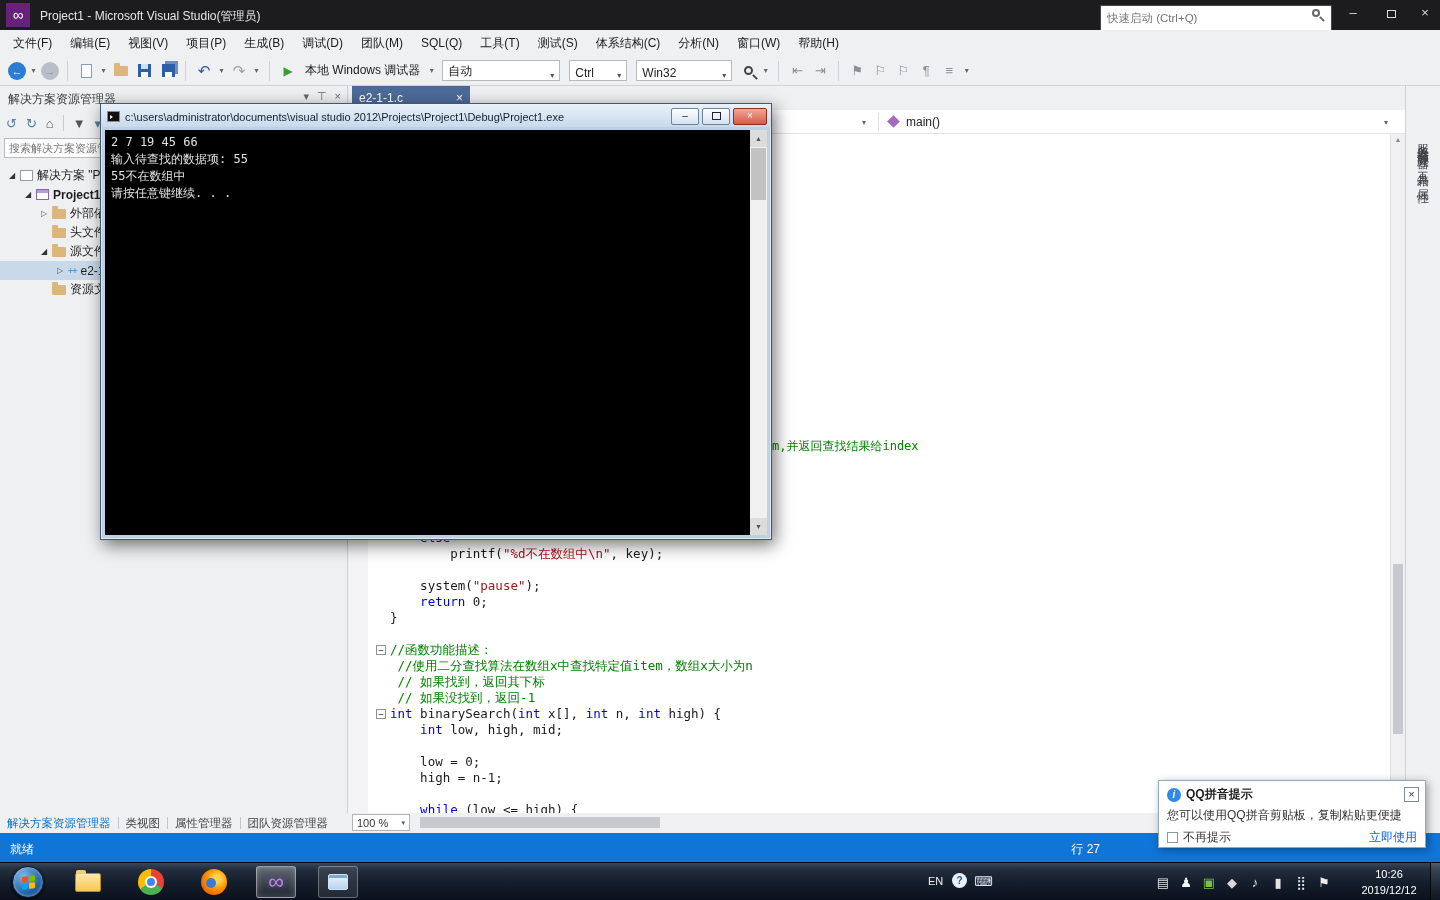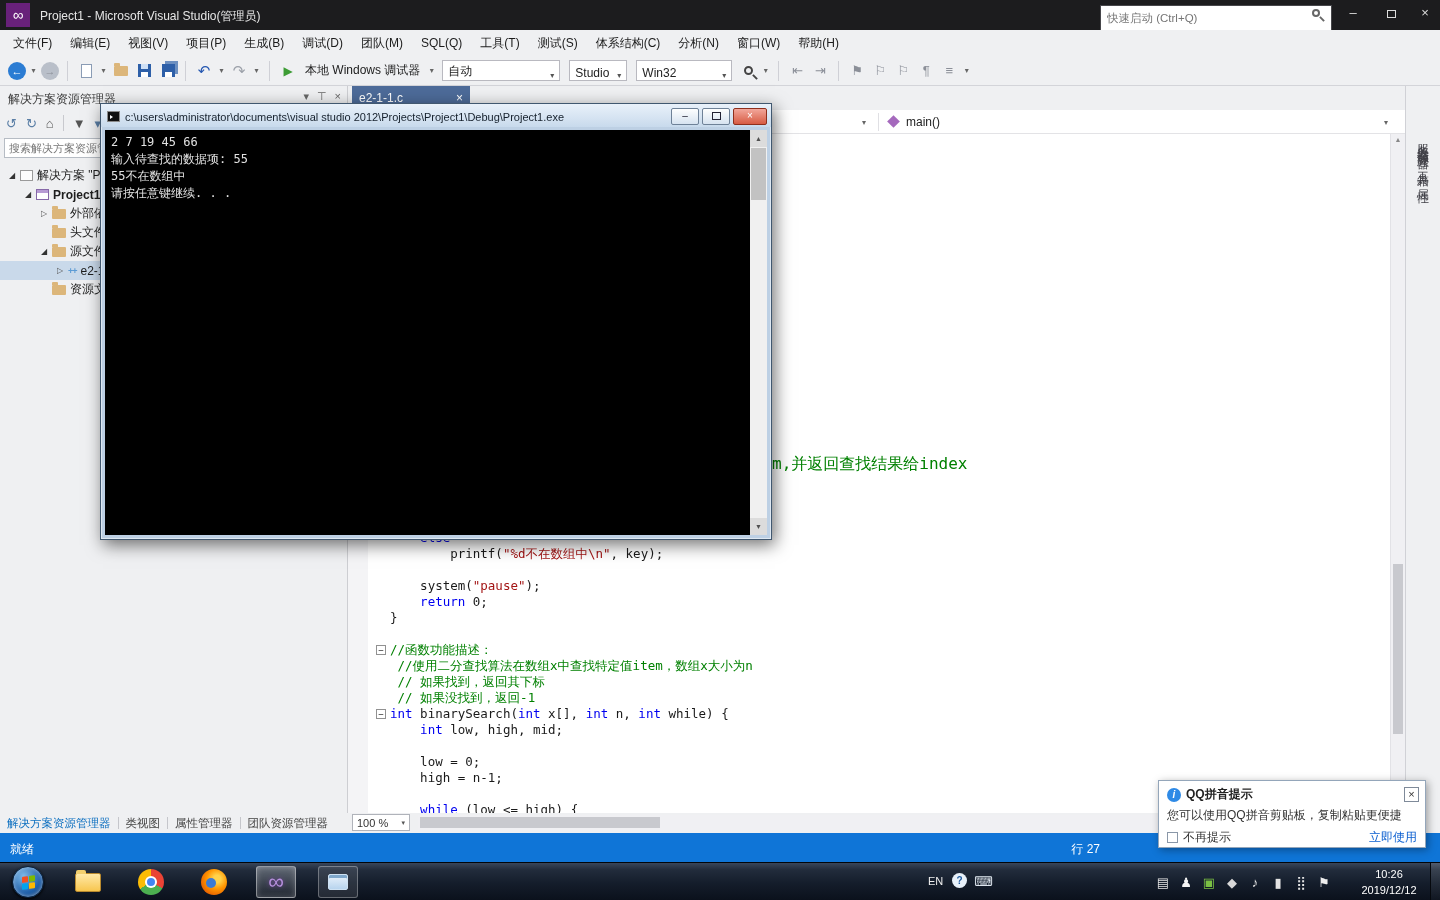--- a/index.html
+++ b/index.html
@@ -80,21 +80,21 @@
 #nav-right-caret{position:absolute;left:1036px;top:8px;font-size:8px;color:#666}
 #codearea{position:absolute;left:0;top:48px;width:1042px;height:679px;background:#fff;overflow:hidden}
 #fold-margin{position:absolute;left:0;top:0;width:20px;height:679px;background:#f4f4f6}
 #code-block{position:absolute;left:42px;top:396px;width:980px;height:300px}
 .code-line{position:absolute;left:0;height:16px;line-height:16px;font-family:"DejaVu Sans Mono","DejaVu Sans",monospace;font-size:12.5px;white-space:pre}
 .cd-k{color:#0000f0}
 .cd-s{color:#a31515}
 .cd-c{color:#008000}
 .cd-p{color:#1a1a1a}
 .fold{position:absolute;left:28px;width:10px;height:10px;border:1px solid #919191;background:#fff;font-size:9px;line-height:8px;text-align:center;color:#333;font-family:"DejaVu Sans Mono",monospace}
-#code-float{position:absolute;left:424px;top:320px;font-family:"DejaVu Sans Mono","DejaVu Sans",monospace;font-size:16px;color:#008000;white-space:pre}
+#code-float{position:absolute;left:424px;top:304px;font-family:"DejaVu Sans Mono","DejaVu Sans",monospace;font-size:12px;color:#008000;white-space:pre}
 #ed-vscroll{position:absolute;left:1042px;top:48px;width:15px;height:679px;background:#f0f0f3;border-left:1px solid #e2e2e6}
 #ed-vscroll .arr{position:absolute;left:0;width:14px;text-align:center;font-size:7px;color:#888}
 #ed-vthumb{position:absolute;left:2px;top:430px;width:10px;height:170px;background:#c8c9ce}
 
 
 #rightstrip{position:absolute;left:1405px;top:86px;width:35px;height:747px;background:#eff0f2;border-left:1px solid #d0d1d6}
 .vtab{writing-mode:vertical-rl;font-size:12px;color:#3f3f46;margin:12px auto 0 auto;letter-spacing:2px;display:block;text-align:center;width:16px}
 .vtab:first-child{margin-top:48px}
 
 
@@ -218,21 +218,21 @@
       <span class="tbtn caret">▾</span>
       <span class="tsep"></span>
       <span class="tbtn play">▶</span>
       <span class="tlabel">本地 Windows 调试器</span>
       <span class="tbtn caret">▾</span>
       <div class="combo" style="width: 118px;">
         <span>自动</span>
         <span class="cc">▾</span>
       </div>
       <div class="combo" style="width: 58px;">
-        <span>Studio</span>
+        <span>Ctrl</span>
         <span class="cc">▾</span>
       </div>
       <div class="combo" style="width: 96px;">
         <span>Win32</span>
         <span class="cc">▾</span>
       </div>
       <span class="tbtn">
         <span class="ci mag-dark"></span>
       </span>
       <span class="tbtn caret">▾</span>
@@ -326,21 +326,21 @@
           <div class="code-line" style="top: 16px;"><span class="cd-p">        printf(</span><span class="cd-s">"%d不在数组中\n"</span><span class="cd-p">, key);</span></div>
           <div class="code-line" style="top: 32px;"></div>
           <div class="code-line" style="top: 48px;"><span class="cd-p">    system(</span><span class="cd-s">"pause"</span><span class="cd-p">);</span></div>
           <div class="code-line" style="top: 64px;"><span class="cd-p">    </span><span class="cd-k">return</span><span class="cd-p"> 0;</span></div>
           <div class="code-line" style="top: 80px;"><span class="cd-p">}</span></div>
           <div class="code-line" style="top: 96px;"></div>
           <div class="code-line" style="top: 112px;"><span class="cd-c">//函数功能描述：</span></div>
           <div class="code-line" style="top: 128px;"><span class="cd-c"> //使用二分查找算法在数组x中查找特定值item，数组x大小为n</span></div>
           <div class="code-line" style="top: 144px;"><span class="cd-c"> // 如果找到，返回其下标</span></div>
           <div class="code-line" style="top: 160px;"><span class="cd-c"> // 如果没找到，返回-1</span></div>
-          <div class="code-line" style="top: 176px;"><span class="cd-k">int</span><span class="cd-p"> binarySearch(</span><span class="cd-k">int</span><span class="cd-p"> x[], </span><span class="cd-k">int</span><span class="cd-p"> n, </span><span class="cd-k">int</span><span class="cd-p"> while) {</span></div>
+          <div class="code-line" style="top: 176px;"><span class="cd-k">int</span><span class="cd-p"> binarySearch(</span><span class="cd-k">int</span><span class="cd-p"> x[], </span><span class="cd-k">int</span><span class="cd-p"> n, </span><span class="cd-k">int</span><span class="cd-p"> high) {</span></div>
           <div class="code-line" style="top: 192px;"><span class="cd-p">    </span><span class="cd-k">int</span><span class="cd-p"> low, high, mid;</span></div>
           <div class="code-line" style="top: 208px;"></div>
           <div class="code-line" style="top: 224px;"><span class="cd-p">    low = 0;</span></div>
           <div class="code-line" style="top: 240px;"><span class="cd-p">    high = n-1;</span></div>
           <div class="code-line" style="top: 256px;"></div>
           <div class="code-line" style="top: 272px;"><span class="cd-p">    </span><span class="cd-k">while</span><span class="cd-p"> (low &lt;= high) {</span></div>
         </div>
       <div id="code-float">m,并返回查找结果给index</div>
     <div class="fold" style="top: 511px;">−</div>
         <div class="fold" style="top: 575px;">−</div>

